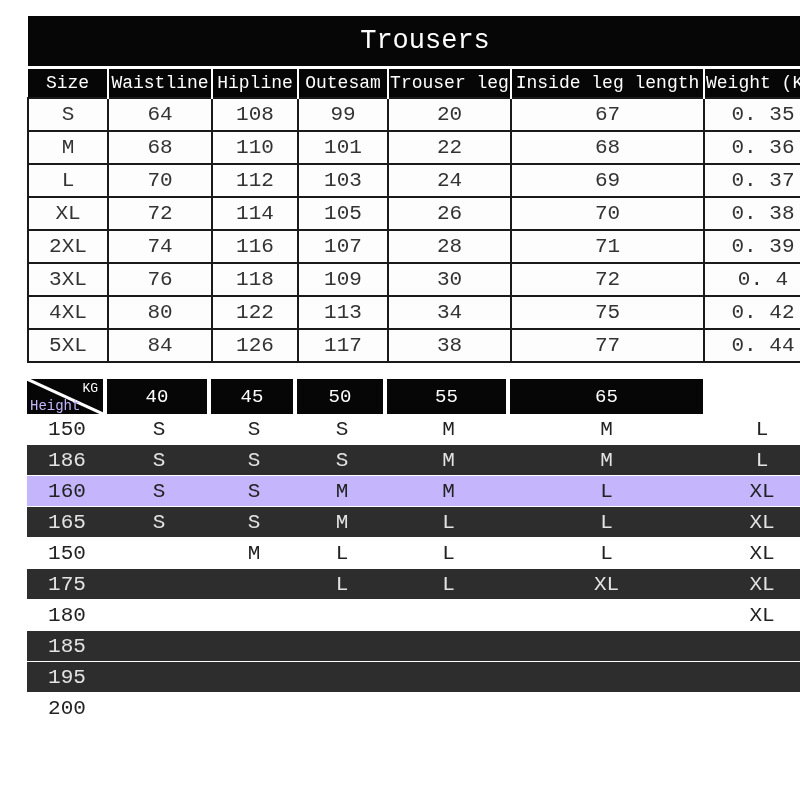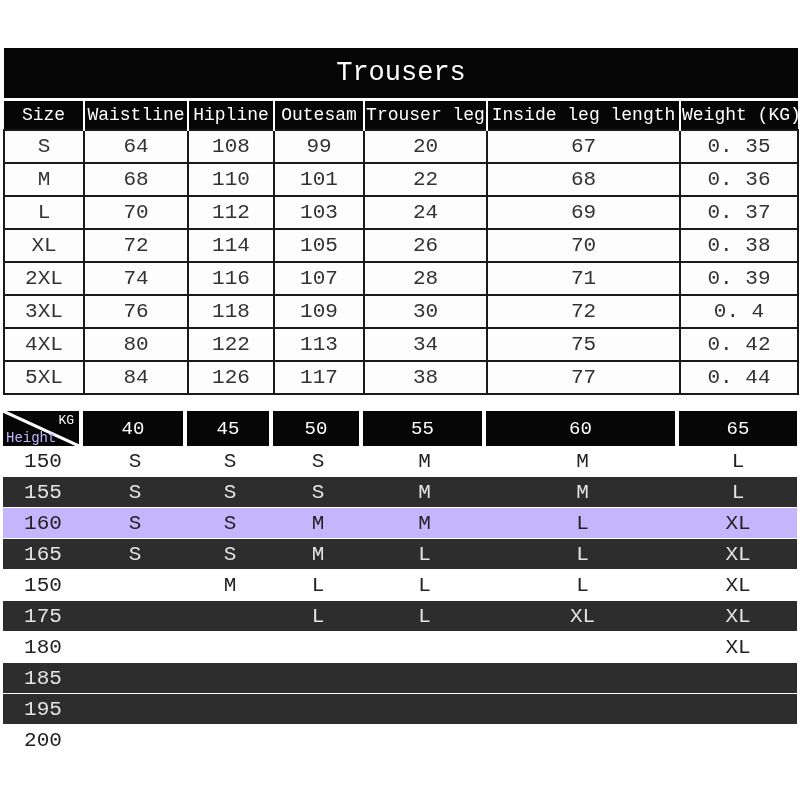--- a/index.html
+++ b/index.html
@@ -2,21 +2,21 @@
 <html><head>
 <meta charset="utf-8">
 <style>
   html, body {
     margin: 0; padding: 0;
     width: 800px; height: 800px;
     background: #ffffff;
     overflow: hidden;
     font-family: "Liberation Mono", "DejaVu Sans Mono", monospace;
   }
-  .sheet { padding: 48px 3px 0 3px; }
+  .sheet { padding: 16px 3px 0 3px; margin-left: 24px; }
 
   
   table.t1 {
     border-collapse: collapse;
     table-layout: fixed;
     width: 794px;
   }
   .c0 { width: 80px; }  .c1 { width: 104px; } .c2 { width: 86px; }
   .c3 { width: 90px; }  .c4 { width: 123px; } .c5 { width: 193px; }
   .c6 { width: 118px; }
@@ -188,35 +188,34 @@
         <svg viewBox="0 0 80 35" preserveAspectRatio="none">
           <line x1="0" y1="0" x2="80" y2="35" stroke="#ffffff" stroke-width="3"></line>
         </svg>
         <span class="kg">KG</span>
         <span class="height-lbl">Height</span>
       </div>
     <div class="cell">40</div>
         <div class="cell">45</div>
         <div class="cell">50</div>
         <div class="cell">55</div>
-        <div class="cell">60</div>
         <div class="cell">65</div>
       </div>
     <div id="m-body">
         <div class="m-grid m-row white">
           <span>150</span>
           <span>S</span>
           <span>S</span>
           <span>S</span>
           <span>M</span>
           <span>M</span>
           <span>L</span>
         </div>
         <div class="m-grid m-row dark">
-          <span>155</span>
+          <span>186</span>
           <span>S</span>
           <span>S</span>
           <span>S</span>
           <span>M</span>
           <span>M</span>
           <span>L</span>
         </div>
         <div class="m-grid m-row gray">
           <span>160</span>
           <span>S</span>

